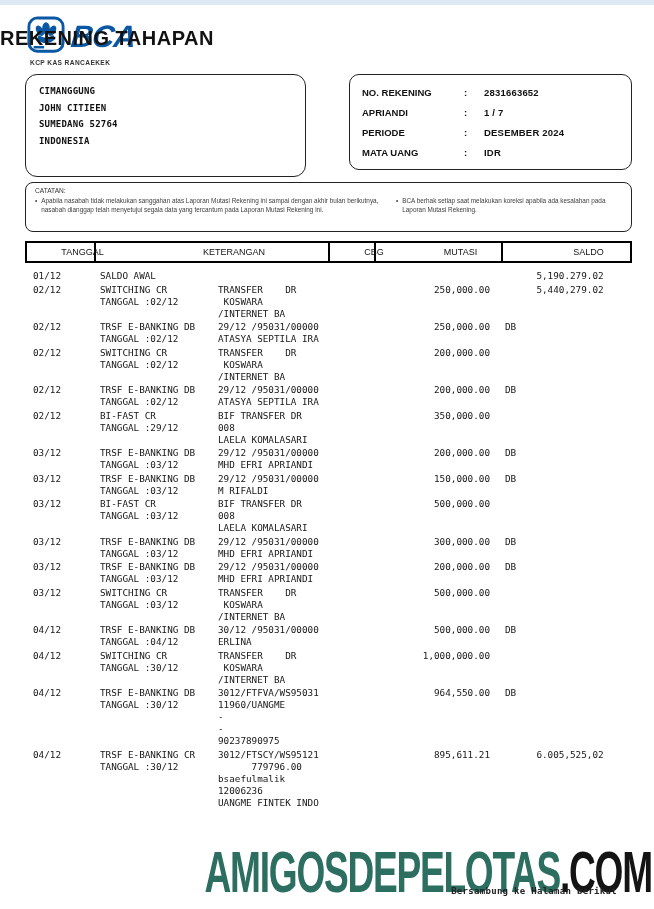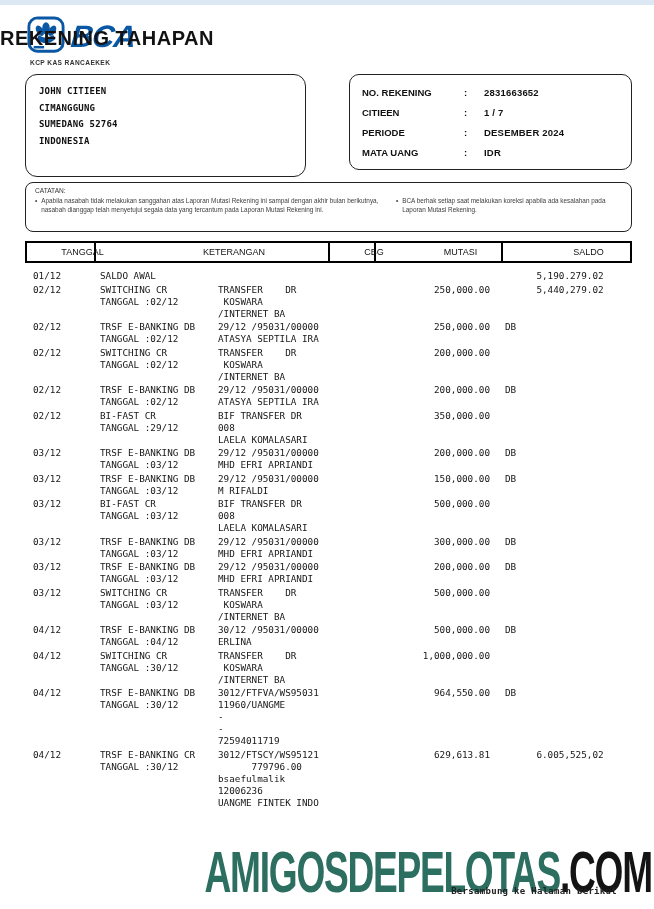--- a/index.html
+++ b/index.html
@@ -88,34 +88,34 @@
       <ellipse cx="26.5" cy="15.5" rx="3.5" ry="6" fill="#0a57a4" transform="rotate(32 26.5 15.5)"></ellipse>
       <path d="M10.5 24.5 q9.5 8.5 19 0 l-1.8 -4.5 q-7.7 5.5 -15.4 0 z" fill="#0a57a4"></path>
       <rect x="7" y="31.5" width="11" height="2.6" fill="#0a57a4"></rect>
     </svg>
     <span class="bca-word">BCA</span>
   </div>
   <div class="page-title">REKENING TAHAPAN</div>
   <div class="branch">KCP KAS RANCAEKEK</div>
 
   <div class="addr-box">
+    <div class="addr-line">CIMANGGUNG</div>
     <div class="addr-line">JOHN CITIEEN</div>
-    <div class="addr-line">CIMANGGUNG</div>
     <div class="addr-line">SUMEDANG 52764</div>
     <div class="addr-line">INDONESIA</div>
   </div>
 
   <div class="info-box">
     <div class="info-row">
       <span class="info-label">NO. REKENING</span>
       <span class="info-sep">:</span>
       <span class="info-value">2831663652</span>
     </div>
     <div class="info-row">
-      <span class="info-label">CITIEEN</span>
+      <span class="info-label">APRIANDI</span>
       <span class="info-sep">:</span>
       <span class="info-value">1 / 7</span>
     </div>
     <div class="info-row">
       <span class="info-label">PERIODE</span>
       <span class="info-sep">:</span>
       <span class="info-value">DESEMBER 2024</span>
     </div>
     <div class="info-row">
       <span class="info-label">MATA UANG</span>
@@ -477,21 +477,21 @@
         </div>
       <div class="t-ketl">
           <div class="line">TRSF E-BANKING DB</div>
           <div class="line">TANGGAL :30/12</div>
         </div>
       <div class="t-ketr">
           <div class="line">3012/FTFVA/WS95031</div>
           <div class="line">11960/UANGME</div>
           <div class="line">-</div>
           <div class="line">-</div>
-          <div class="line">72594011719</div>
+          <div class="line">90237890975</div>
         </div>
       <div class="t-mutasi">
           <div class="line">964,550.00</div>
         </div>
       <div class="t-db">
           <div class="line">DB</div>
         </div>
       <div class="t-saldo">
           <div class="line"></div>
         </div>
@@ -506,21 +506,21 @@
           <div class="line">TANGGAL :30/12</div>
         </div>
       <div class="t-ketr">
           <div class="line">3012/FTSCY/WS95121</div>
           <div class="line">      779796.00</div>
           <div class="line">bsaefulmalik</div>
           <div class="line">12006236</div>
           <div class="line">UANGME FINTEK INDO</div>
         </div>
       <div class="t-mutasi">
-          <div class="line">629,613.81</div>
+          <div class="line">895,611.21</div>
         </div>
       <div class="t-db">
           <div class="line"></div>
         </div>
       <div class="t-saldo">
           <div class="line">6.005,525,02</div>
         </div>
     </div>
   </div>
 

